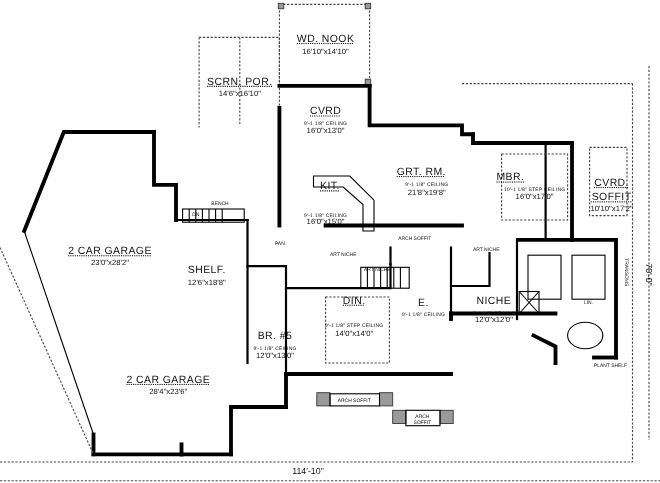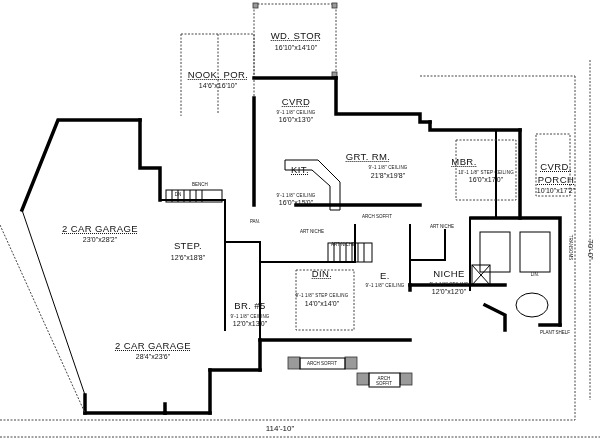--- a/index.html
+++ b/index.html
@@ -115,49 +115,49 @@
   </g>
 
   <ellipse class="thin" cx="532" cy="305" rx="16" ry="12"></ellipse>
   <rect class="thin" x="480" y="232" width="30" height="40"></rect>
   <rect class="thin" x="520" y="232" width="30" height="40"></rect>
   <rect class="thin" x="472" y="265" width="18" height="20"></rect>
   <line class="thin" x1="472" y1="265" x2="490" y2="285"></line>
   <line class="thin" x1="490" y1="265" x2="472" y2="285"></line>
 </svg>
 
-<div class="lbl room" style="left:296px;top:30px">WD. STOR</div>
+<div class="lbl room" style="left:296px;top:30px">WD. NOOK</div>
 <div class="lbl dim" style="left:296px;top:44px">16'10"x14'10"</div>
 
-<div class="lbl room" style="left:218px;top:69px">NOOK. POR.</div>
+<div class="lbl room" style="left:218px;top:69px">SCRN. POR.</div>
 <div class="lbl dim" style="left:218px;top:82px">14'6"x16'10"</div>
 
 <div class="lbl room" style="left:296px;top:96px">CVRD</div>
 <div class="lbl ceil" style="left:296px;top:110px">9'-1 1/8" CEILING</div>
 <div class="lbl dim" style="left:296px;top:116px">16'0"x13'0"</div>
 
 <div class="lbl room" style="left:300px;top:164px">KIT.</div>
 <div class="lbl ceil" style="left:296px;top:193px">9'-1 1/8" CEILING</div>
 <div class="lbl dim" style="left:296px;top:199px">16'0"x15'0"</div>
 
-<div class="lbl room" style="left:368px;top:151px">GRT. RM.</div>
+<div class="lbl room" style="left:383px;top:151px">GRT. RM.</div>
 <div class="lbl ceil" style="left:388px;top:165px">9'-1 1/8" CEILING</div>
 <div class="lbl dim" style="left:388px;top:172px">21'8"x19'8"</div>
 
 <div class="lbl room" style="left:464px;top:156px">MBR.</div>
 <div class="lbl ceil" style="left:486px;top:170px">10'-1 1/8" STEP CEILING</div>
 <div class="lbl dim" style="left:486px;top:176px">16'0"x17'0"</div>
 
-<div class="lbl room" style="left:556px;top:160px;white-space:normal;width:40px;line-height:13px">CVRD. PORCH</div>
+<div class="lbl room" style="left:556px;top:160px;white-space:normal;width:40px;line-height:13px">CVRD. SOFFIT</div>
 <div class="lbl dim" style="left:556px;top:187px">10'10"x17'2"</div>
 
 <div class="lbl room" style="left:100px;top:223px">2 CAR GARAGE</div>
 <div class="lbl dim" style="left:100px;top:236px">23'0"x28'2"</div>
 
-<div class="lbl room" style="left:188px;top:240px;text-decoration:none">STEP.</div>
+<div class="lbl room" style="left:188px;top:240px;text-decoration:none">SHELF.</div>
 <div class="lbl dim" style="left:188px;top:254px">12'6"x18'8"</div>
 
 <div class="lbl room" style="left:153px;top:340px">2 CAR GARAGE</div>
 <div class="lbl dim" style="left:153px;top:353px">28'4"x23'6"</div>
 
 <div class="lbl room" style="left:250px;top:300px;text-decoration:none">BR. #5</div>
 <div class="lbl ceil" style="left:250px;top:314px">9'-1 1/8" CEILING</div>
 <div class="lbl dim" style="left:250px;top:320px">12'0"x13'0"</div>
 
 <div class="lbl room" style="left:322px;top:268px">DIN.</div>

